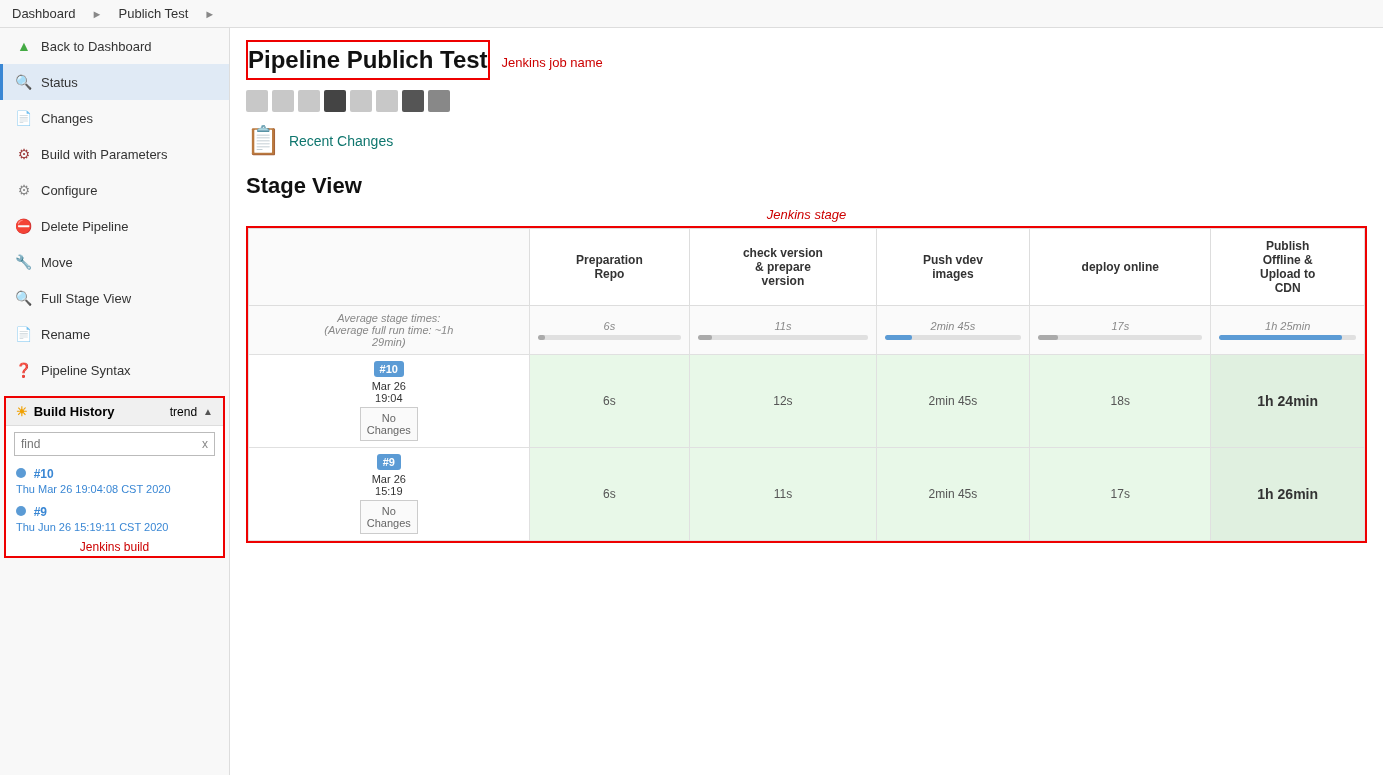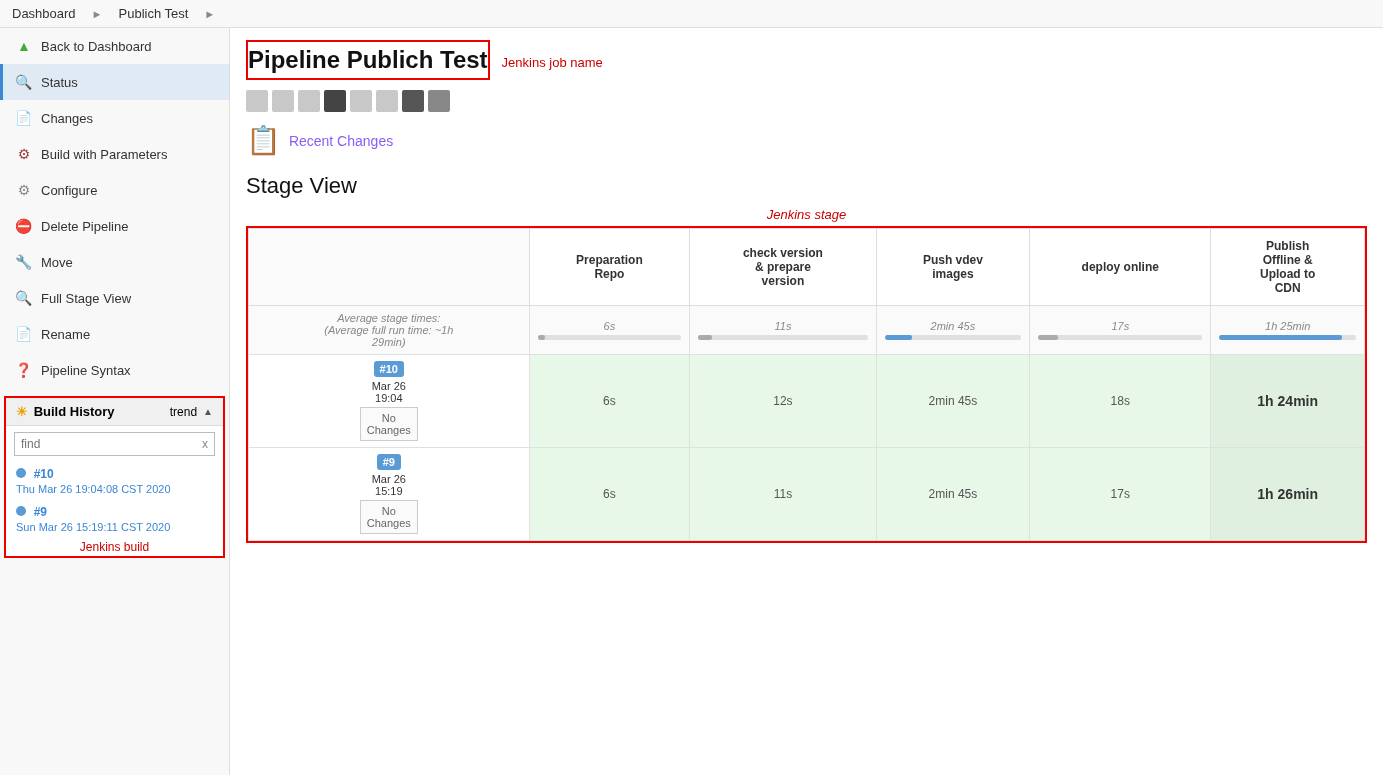--- a/index.html
+++ b/index.html
@@ -181,30 +181,30 @@
     }
 
     
     .recent-changes {
       display: flex;
       align-items: center;
       gap: 8px;
       margin-bottom: 16px;
     }
     .recent-changes a {
-      color: #8b5cf6;
+      color: #0f766e;
       text-decoration: none;
       font-size: 14px;
     }
     .notepad-icon { font-size: 28px; }
 
     
     .stage-view-title {
       font-size: 22px;
-      font-weight: normal;
+      font-weight: bold;
       margin-bottom: 8px;
       color: #111;
     }
 
     
     .stage-table-wrapper {
       border: 2px solid #e00;
       overflow: hidden;
     }
     .stage-table {
@@ -389,21 +389,21 @@
         <span class="build-dot"></span>
         <a href="#">#10</a>
         <br>
         <span class="build-date">Thu Mar 26 19:04:08 CST 2020</span>
       </div>
 
       <div class="build-item">
         <span class="build-dot"></span>
         <a href="#">#9</a>
         <br>
-        <span class="build-date">Sun Mar 26 15:19:11 CST 2020</span>
+        <span class="build-date">Thu Jun 26 15:19:11 CST 2020</span>
       </div>
       <div class="jenkins-build-annotation">Jenkins build</div>
     </div>
   </div>
 
   <div class="content">
 
     <div style="display:flex;align-items:center;margin-bottom:6px;">
       <div class="pipeline-title-box">
         <span class="pipeline-title">Pipeline Publich Test</span>

